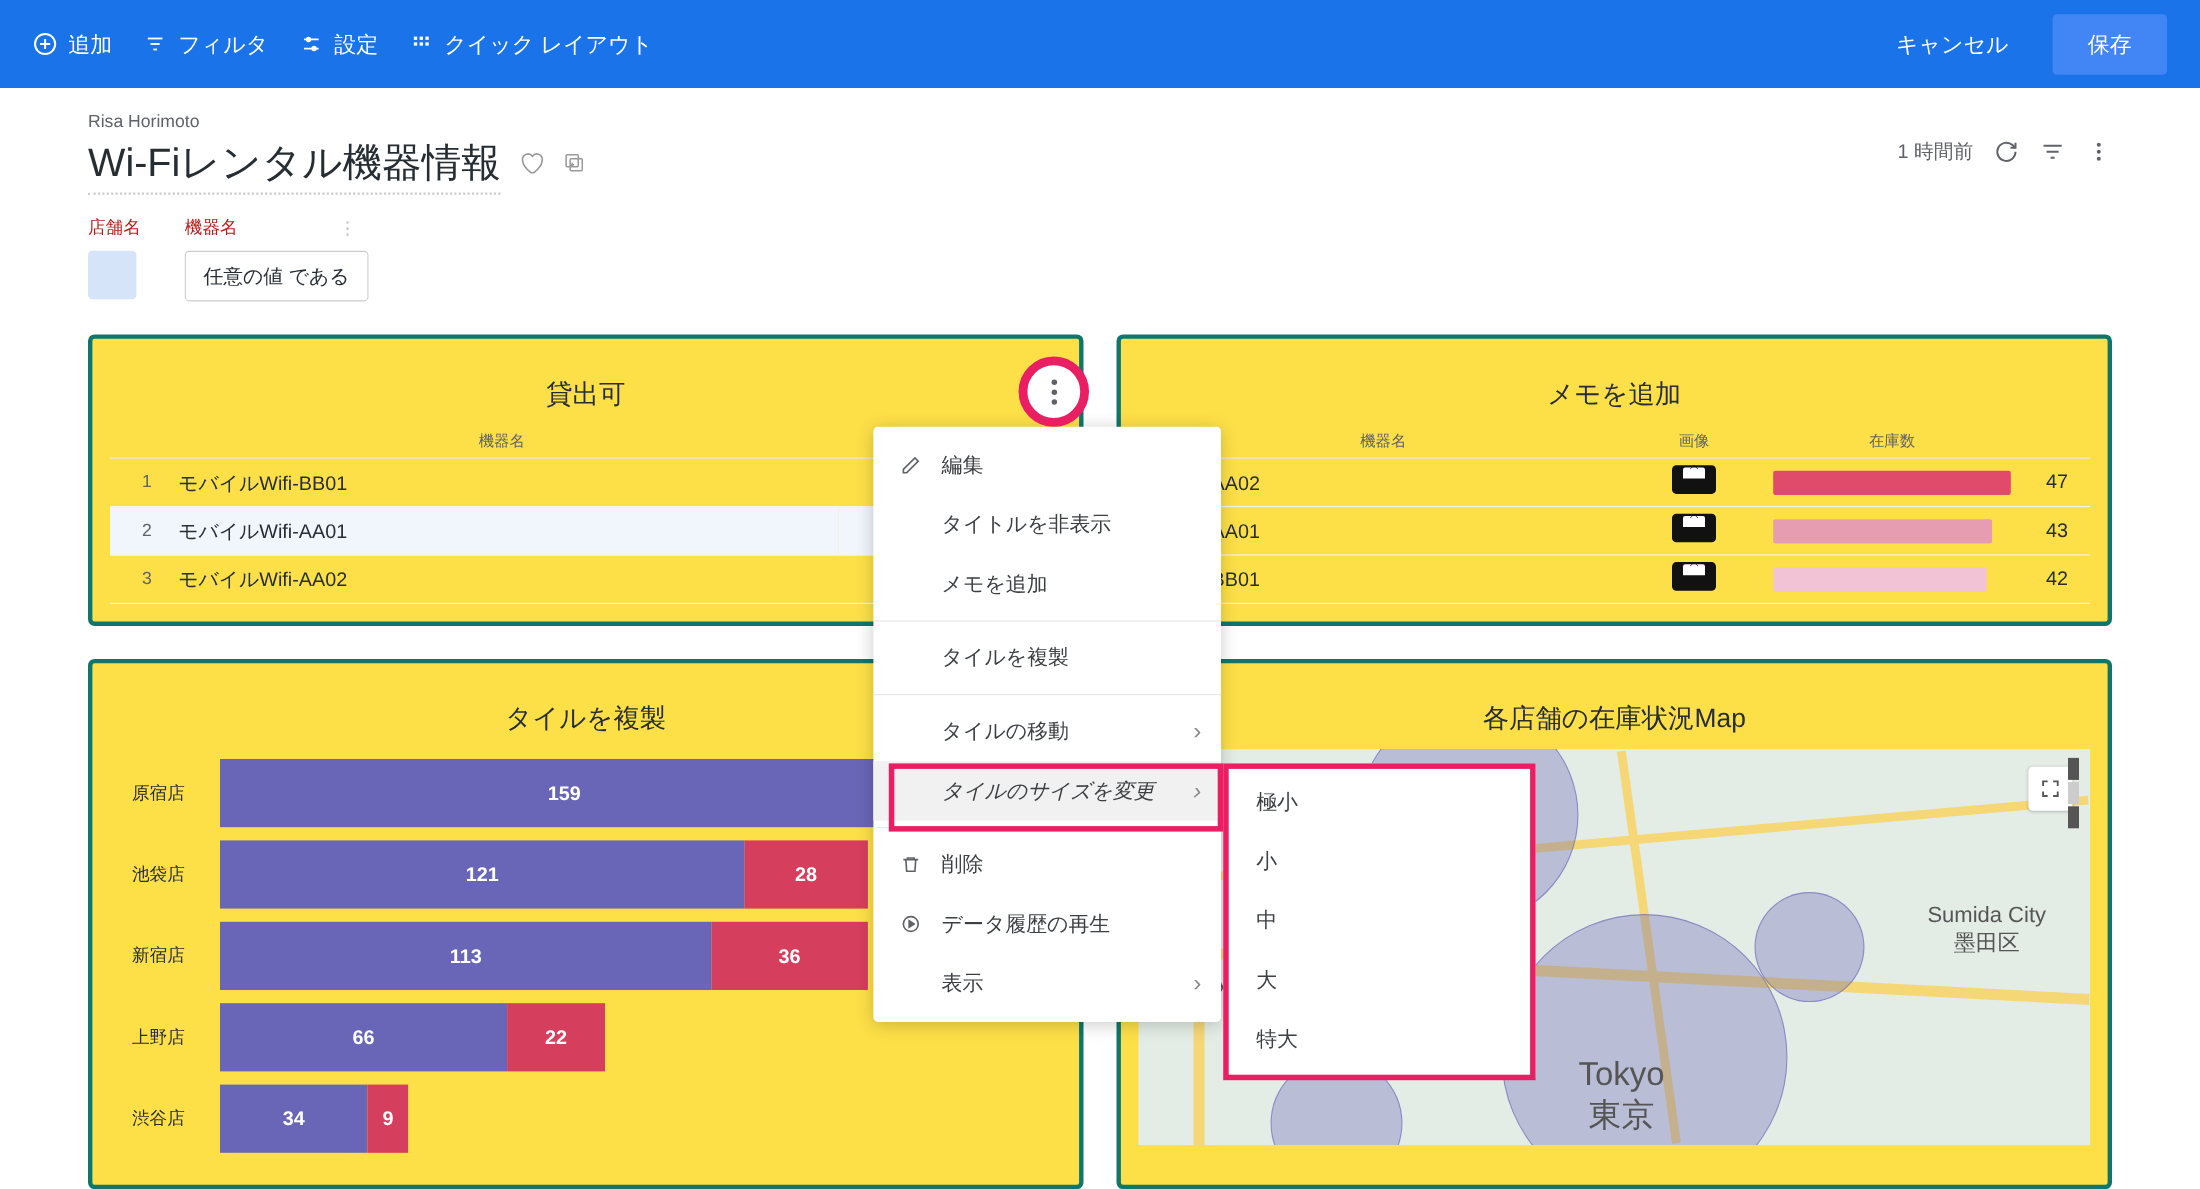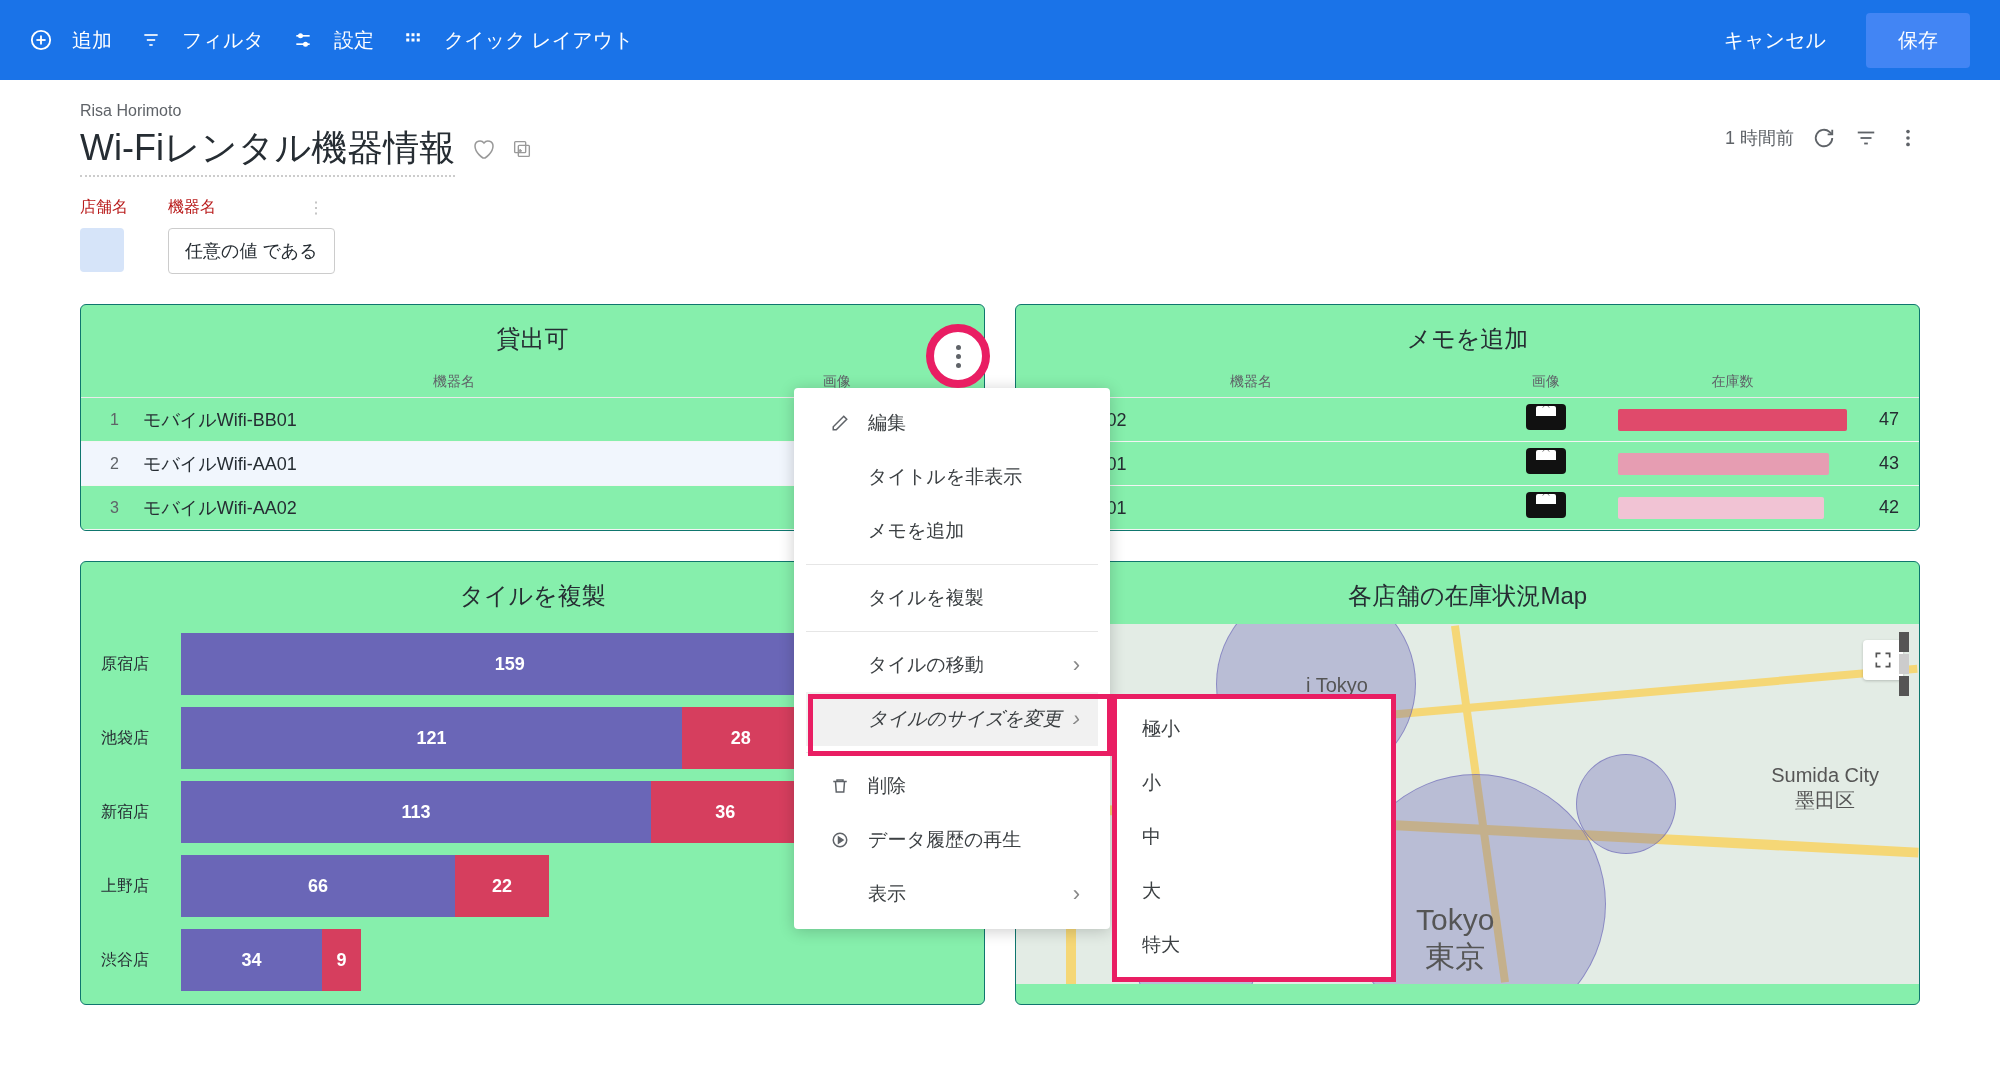--- a/index.html
+++ b/index.html
@@ -1,21 +1,21 @@
 <!DOCTYPE html>
 <html><head>
 <meta charset="utf-8">
 <style>
 * { margin: 0; padding: 0; box-sizing: border-box; font-family: 'Helvetica Neue', Arial, 'Hiragino Sans', 'Meiryo', sans-serif; }
 body { background: #fff; color: #262d33; width: 2000px; height: 1081px; overflow: hidden; position: relative; }
 
 
 .top-header { background: #1a73e8; height: 80px; display: flex; align-items: center; justify-content: space-between; padding: 0 30px; }
 .header-left { display: flex; align-items: center; gap: 28px; }
-.header-item { display: flex; align-items: center; gap: 20px; color: #fff; font-size: 20px; cursor: pointer; }
+.header-item { display: flex; align-items: center; gap: 10px; color: #fff; font-size: 20px; cursor: pointer; }
 .header-item .icon { width: 22px; height: 22px; display: flex; align-items: center; justify-content: center; }
 .header-right { display: flex; align-items: center; gap: 20px; }
 .btn-cancel { color: #fff; font-size: 20px; background: none; border: none; padding: 12px 20px; cursor: pointer; }
 .btn-save { background: #4285f4; color: #fff; font-size: 20px; border: none; padding: 14px 32px; border-radius: 4px; cursor: pointer; }
 
 
 .page-header { padding: 22px 80px 0 80px; position: relative; }
 .owner { font-size: 16px; color: #5f6368; }
 .title-row { display: flex; align-items: center; gap: 16px; margin-top: 4px; }
 .page-title { font-size: 36px; font-weight: 400; color: #262d33; border-bottom: 2px dotted #ccc; padding-bottom: 2px; }
@@ -28,21 +28,21 @@
 .filters { padding: 20px 80px 0 80px; display: flex; gap: 40px; align-items: flex-start; }
 .filter-group { display: flex; flex-direction: column; gap: 10px; }
 .filter-label-row { display: flex; align-items: center; gap: 12px; }
 .filter-label { font-size: 16px; color: #b91c1c; }
 .filter-more { color: #bbb; cursor: pointer; margin-left: 80px; }
 .filter-chip-empty { width: 44px; height: 44px; background: #d6e4f9; border-radius: 4px; }
 .filter-chip { border: 1px solid #ccc; border-radius: 4px; padding: 10px 16px; font-size: 18px; background: #fff; }
 
 
 .tiles { padding: 30px 80px 0 80px; display: grid; grid-template-columns: 1fr 1fr; gap: 30px; }
-.tile { border: 1px solid #0f766e; border-radius: 6px; background: #86efac; padding: 0; overflow: hidden; position: relative; }
+.tile { border: 4px solid #0f766e; border-radius: 6px; background: #fde047; padding: 16px; overflow: hidden; position: relative; }
 .tile-title { text-align: center; font-size: 24px; padding: 18px 0 12px 0; font-weight: 400; }
 
 
 .tile-table table { width: 100%; border-collapse: collapse; }
 .tile-table th { font-size: 14px; font-weight: 400; color: #5f6368; padding: 6px 12px; border-bottom: 1px solid #eaeaea; text-align: center; }
 .tile-table td { font-size: 18px; padding: 6px 12px; border-bottom: 1px solid #f4f4f4; }
 .tile-table td.idx { width: 50px; text-align: right; color: #5f6368; font-size: 16px; }
 .tile-table td.name { }
 .tile-table td.img-cell { text-align: center; width: 120px; }
 .tile-table td.bar-cell { position: relative; }
@@ -65,21 +65,21 @@
 .map-road { position: absolute; background: #f5d776; }
 .map-circle { position: absolute; border-radius: 50%; background: rgba(106,102,183,0.35); border: 1px solid rgba(106,102,183,0.6); }
 .map-label { position: absolute; font-size: 20px; color: #555; text-align: center; }
 .map-label-lg { font-size: 30px; font-weight: 400; }
 .fullscreen-btn { position: absolute; right: 16px; top: 16px; width: 40px; height: 40px; background: #fff; border-radius: 4px; box-shadow: 0 1px 3px rgba(0,0,0,0.2); display: flex; align-items: center; justify-content: center; cursor: pointer; }
 .scale-bar { position: absolute; right: 10px; top: 8px; display:flex; flex-direction:column; gap:2px; }
 .scale-seg { width:10px; height:20px; background:#555; }
 .scale-seg.lt { background:#ccc; }
 
 
-.context-menu { position: absolute; left: 794px; top: 388px; width: 316px; background: #fff; box-shadow: 0 2px 16px rgba(0,0,0,0.2); border-radius: 4px; padding: 8px 12px; z-index: 100; }
+.context-menu { position: absolute; left: 794px; top: 388px; width: 316px; background: #fff; box-shadow: 0 2px 16px rgba(0,0,0,0.2); border-radius: 4px; padding: 8px 0; z-index: 100; }
 .menu-item { display: flex; align-items: center; padding: 14px 24px; font-size: 19px; color: #3c4043; cursor: pointer; gap: 18px; position: relative; }
 .menu-item.has-sub::after { content: '›'; position: absolute; right: 18px; color: #888; font-size: 22px; }
 .menu-item .mi-icon { width: 20px; display: flex; justify-content: center; color: #5f6368; }
 .menu-item .mi-spacer { width: 20px; }
 .menu-divider { height: 1px; background: #e6e6e6; margin: 6px 0; }
 .menu-item.highlight { background: #f1f1f1; font-style: italic; }
 
 
 .kebab-highlight { position: absolute; left: 926px; top: 324px; width: 64px; height: 64px; border: 8px solid #e91e63; border-radius: 50%; z-index: 120; display: flex; align-items: center; justify-content: center; background: #fff; cursor: pointer; }
 .kebab-highlight .dots { color: #5f6368; font-size: 24px; letter-spacing: 0; line-height: 6px; display: flex; flex-direction: column; gap: 4px;}

